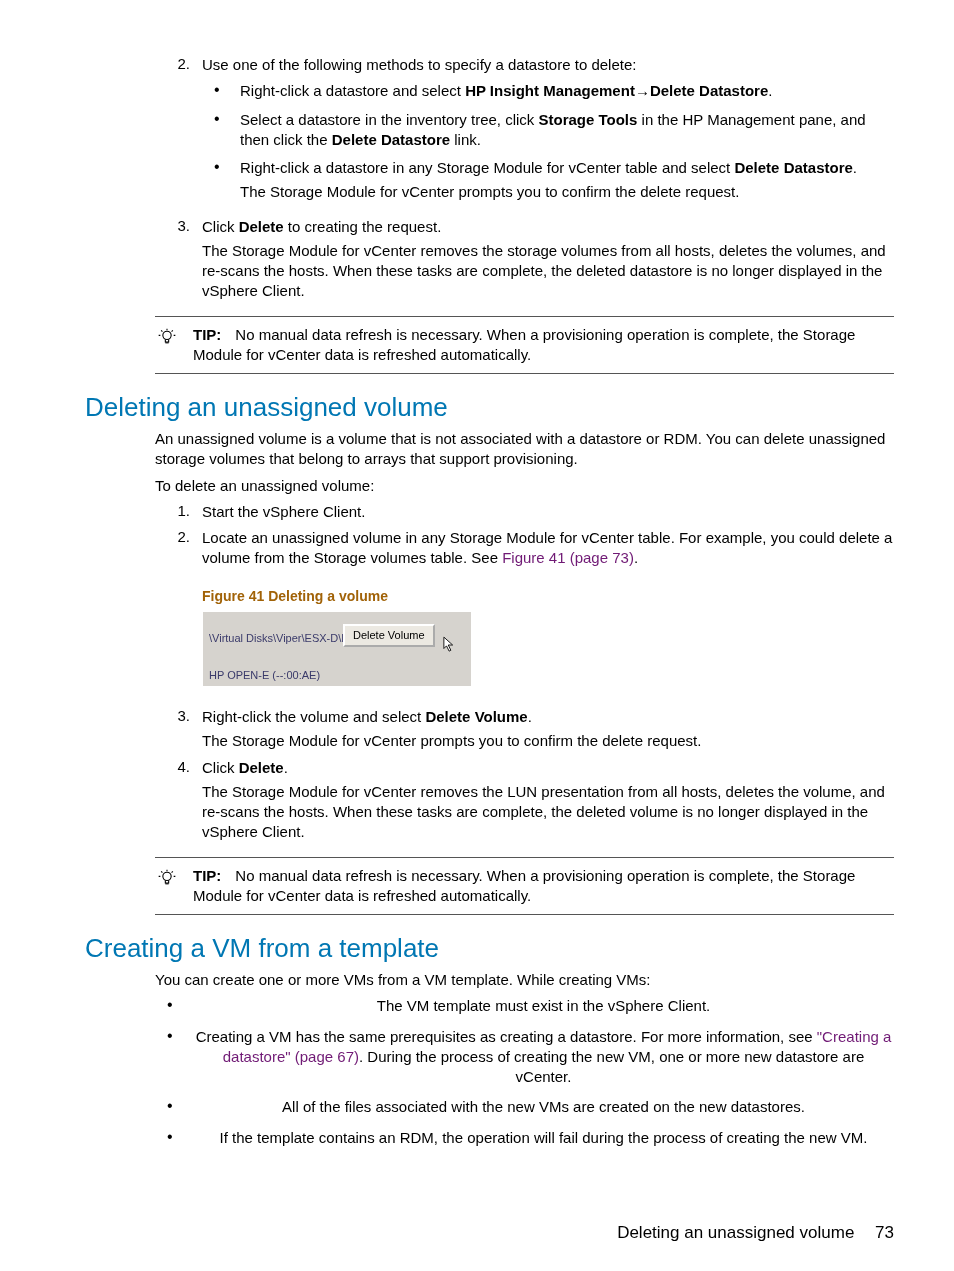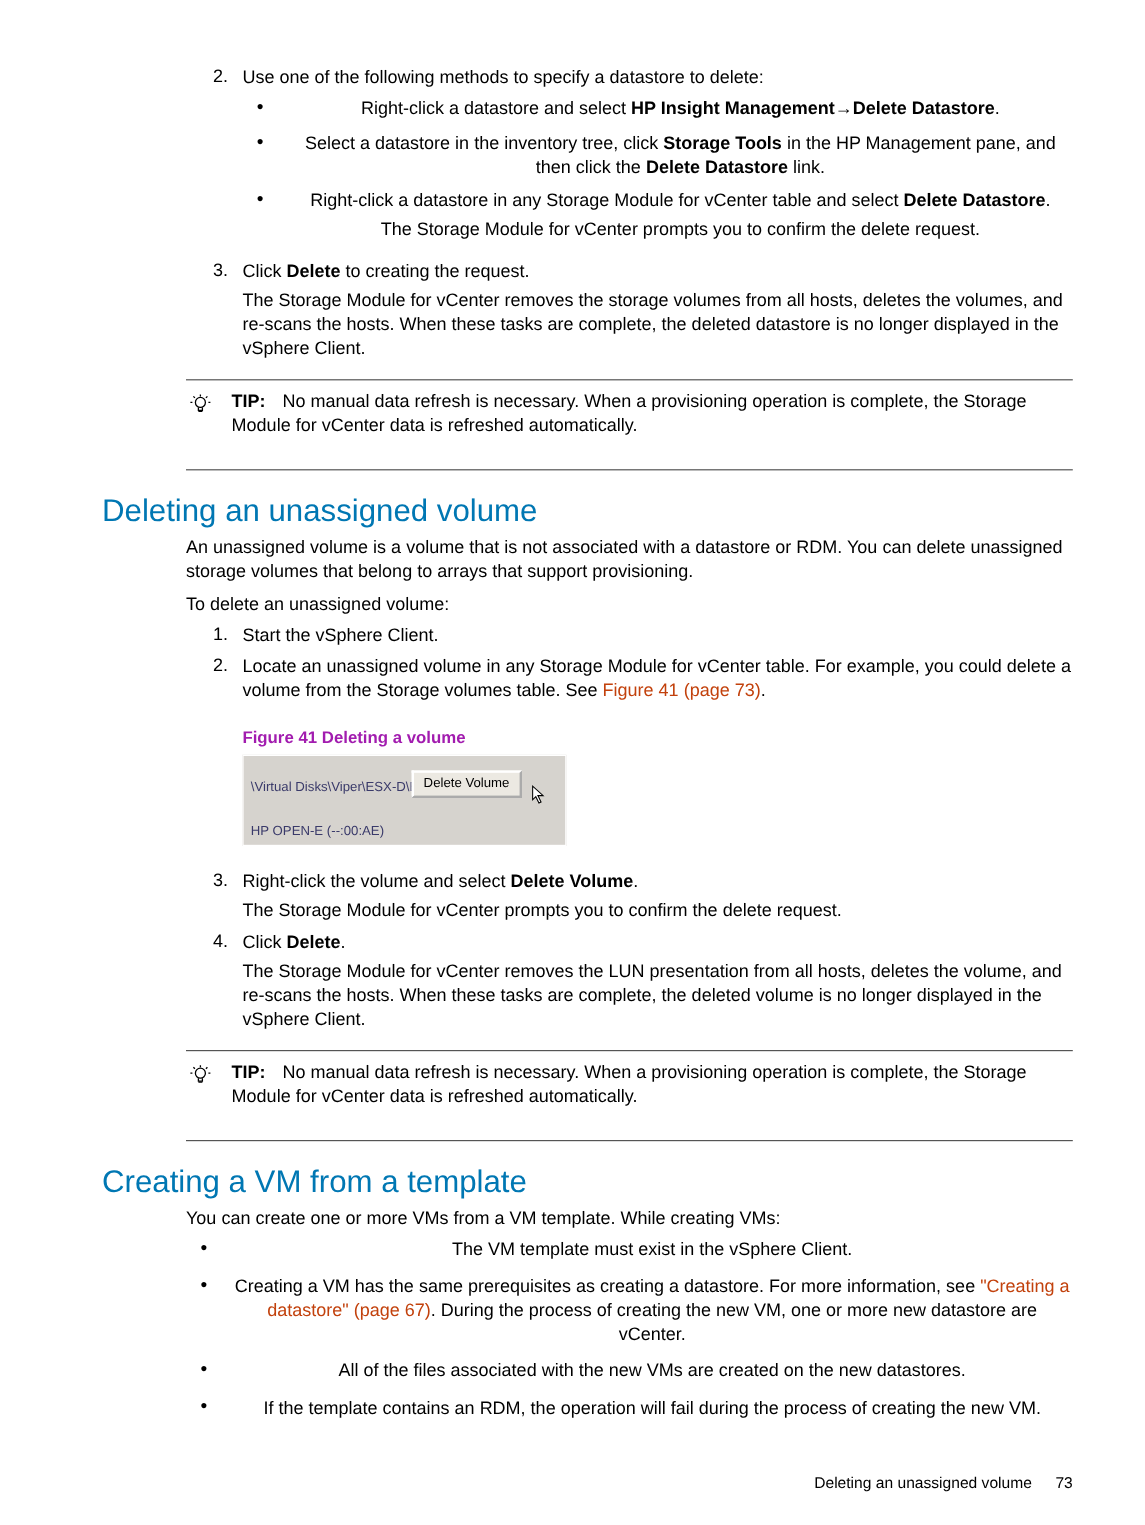--- a/index.html
+++ b/index.html
@@ -16,71 +16,71 @@
     box-sizing: border-box;
     position: relative;
     min-height: 1271px;
   }
   .body-block { margin-left: 40px; }
   ol.top { list-style: none; padding: 0; margin: 0; }
   ol.top > li { display: flex; margin-bottom: 6px; }
   ol.top > li > .num { width: 35px; flex-shrink: 0; text-align: right; padding-right: 12px; }
   ol.top > li > .content { flex: 1; }
   ul.sub { list-style: none; padding: 0; margin: 6px 0 0 0; }
-  ul.sub > li { position: relative; padding-left: 38px; margin-bottom: 8px; text-align: center; }
+  ul.sub > li { position: relative; padding-left: 38px; margin-bottom: 8px; }
   ul.sub > li::before {
     content: "•"; position: absolute; left: 12px; top: 0;
     color: #000; font-size: 16px;
   }
   ul.main-bullets { list-style: none; padding: 0; margin: 6px 0 0 40px; }
   ul.main-bullets > li { position: relative; padding-left: 38px; margin-bottom: 10px; text-align: center; }
   ul.main-bullets > li::before {
     content: "•"; position: absolute; left: 12px; top: 0;
     color: #000; font-size: 16px;
   }
   .para { margin: 6px 0; line-height: 1.35; }
   .followon { margin: 4px 0 0 0; line-height: 1.35; }
   b { font-weight: bold; }
   .tipbox {
     margin: 14px 0 14px 40px;
     border-top: 1px solid #555;
     border-bottom: 1px solid #555;
-    padding: 8px 0 26px 0;
+    padding: 8px 0 8px 0;
     display: flex;
     column-gap: 14px;
   }
   .tip-icon { width: 24px; flex-shrink:0; text-align:center; padding-top:2px; }
   .tip-icon svg { width:20px; height:20px; }
   .tip-body { flex:1; line-height:1.35; }
   .tip-label { font-weight: bold; margin-right: 14px; }
   h2.section {
     font-family: Arial, Helvetica, sans-serif;
     font-weight: normal;
     color: #0077b3;
     font-size: 26px;
     margin: 18px 0 6px -30px;
   }
-  .figcap { color: #a21caf; font-weight: bold; font-size: 14px; margin: 18px 0 6px 0; }
-  .xref { color: #c2410c; text-decoration: none; }
+  .figcap { color: #a16207; font-weight: bold; font-size: 14px; margin: 18px 0 6px 0; }
+  .xref { color: #701a75; text-decoration: none; }
   .figure-img {
     width: 268px; background: #d6d3ce; border:1px solid #fff;
     font-family: Tahoma, Arial, sans-serif; font-size: 11px;
     position: relative; margin-bottom: 14px;
   }
   .fig-row { padding: 3px 6px; white-space: nowrap; overflow:hidden; color:#3a3a6a;margin-top:16px; }
   .fig-menu {
     position:absolute; top:12px; left:140px;
     background:#ece9e2; border:2px outset #fff; padding:2px 8px;
     font-size:11px; color:#000;
   }
   .cursor { position:absolute; top:24px; left:240px; }
   .cursor svg { width:14px; height:18px; }
   .footer {
     position: absolute; bottom: 28px; right: 60px;
-    font-size: 13px;
+    font-size: 17px;
   }
   .footer .pn { margin-left: 16px; }
   .li-inner { line-height: 1.35; }
 </style>
 </head>
 <body>
 
 <div class="page">
 
   <div class="body-block">

